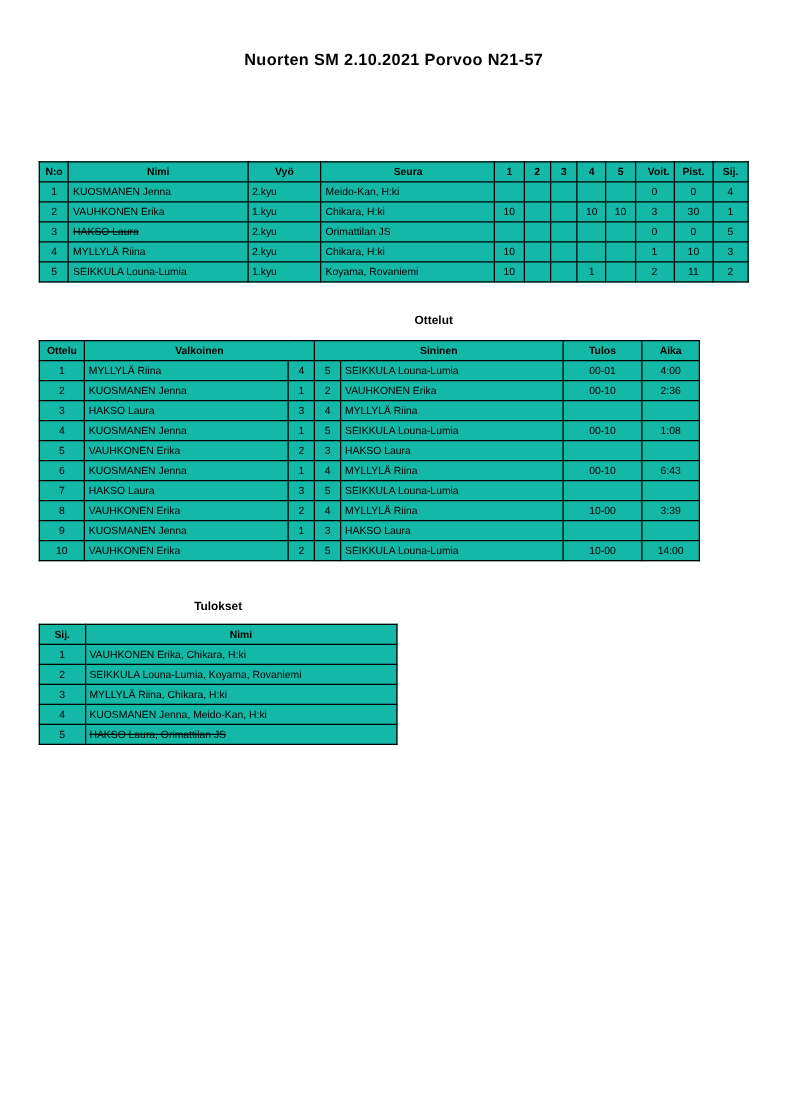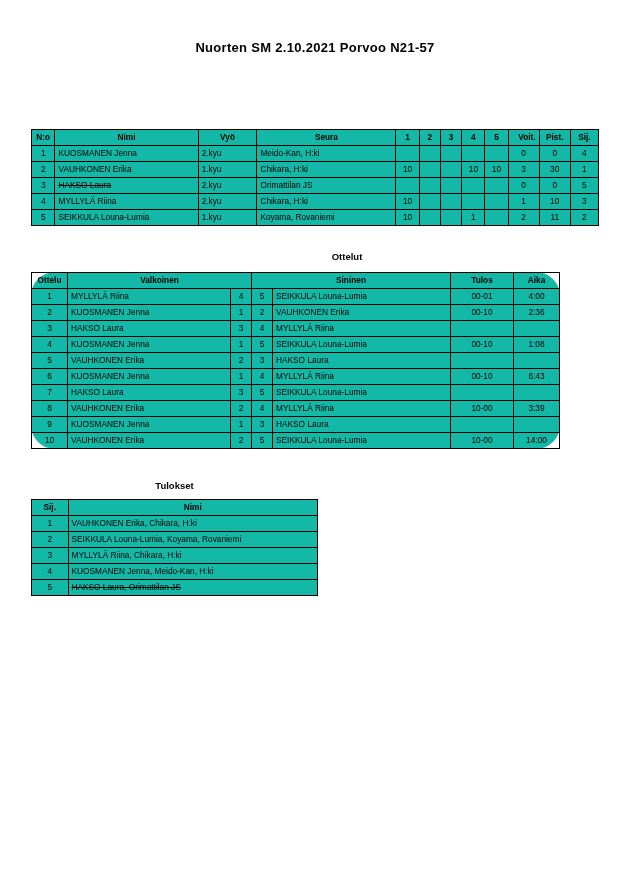--- a/index.html
+++ b/index.html
@@ -79,21 +79,21 @@
   .col-voit { width: 28px; text-align: right; }
   .col-pist { width: 28px; }
   .col-sij { width: 26px; }
 
   
   #matches-wrap {
     position: absolute;
     left: 31px;
     top: 232px;
   }
-  #matches-table { width: 529px; border-radius: 24px; }
+  #matches-table { width: 529px; }
   .m-no { width: 29px; }
   .m-white { width: 180px; }
   .m-sc { width: 14px; }
   .m-blue { width: 195px; }
   .m-res { width: 56px; }
   .m-time { width: 39px; }
 
   
   #results-wrap {
     position: absolute;

